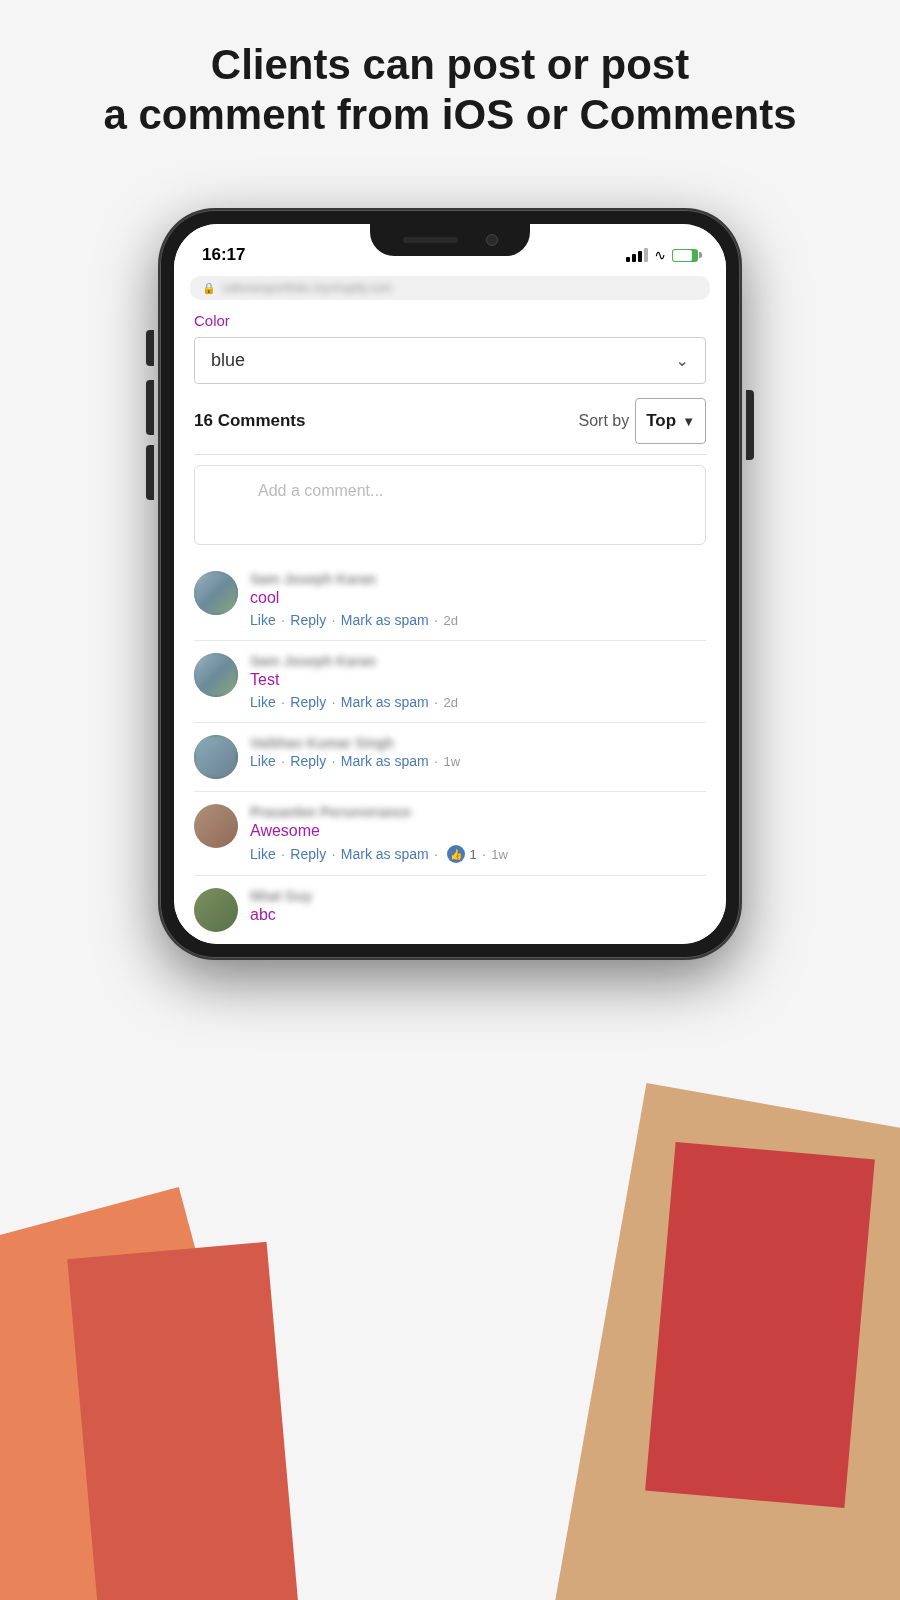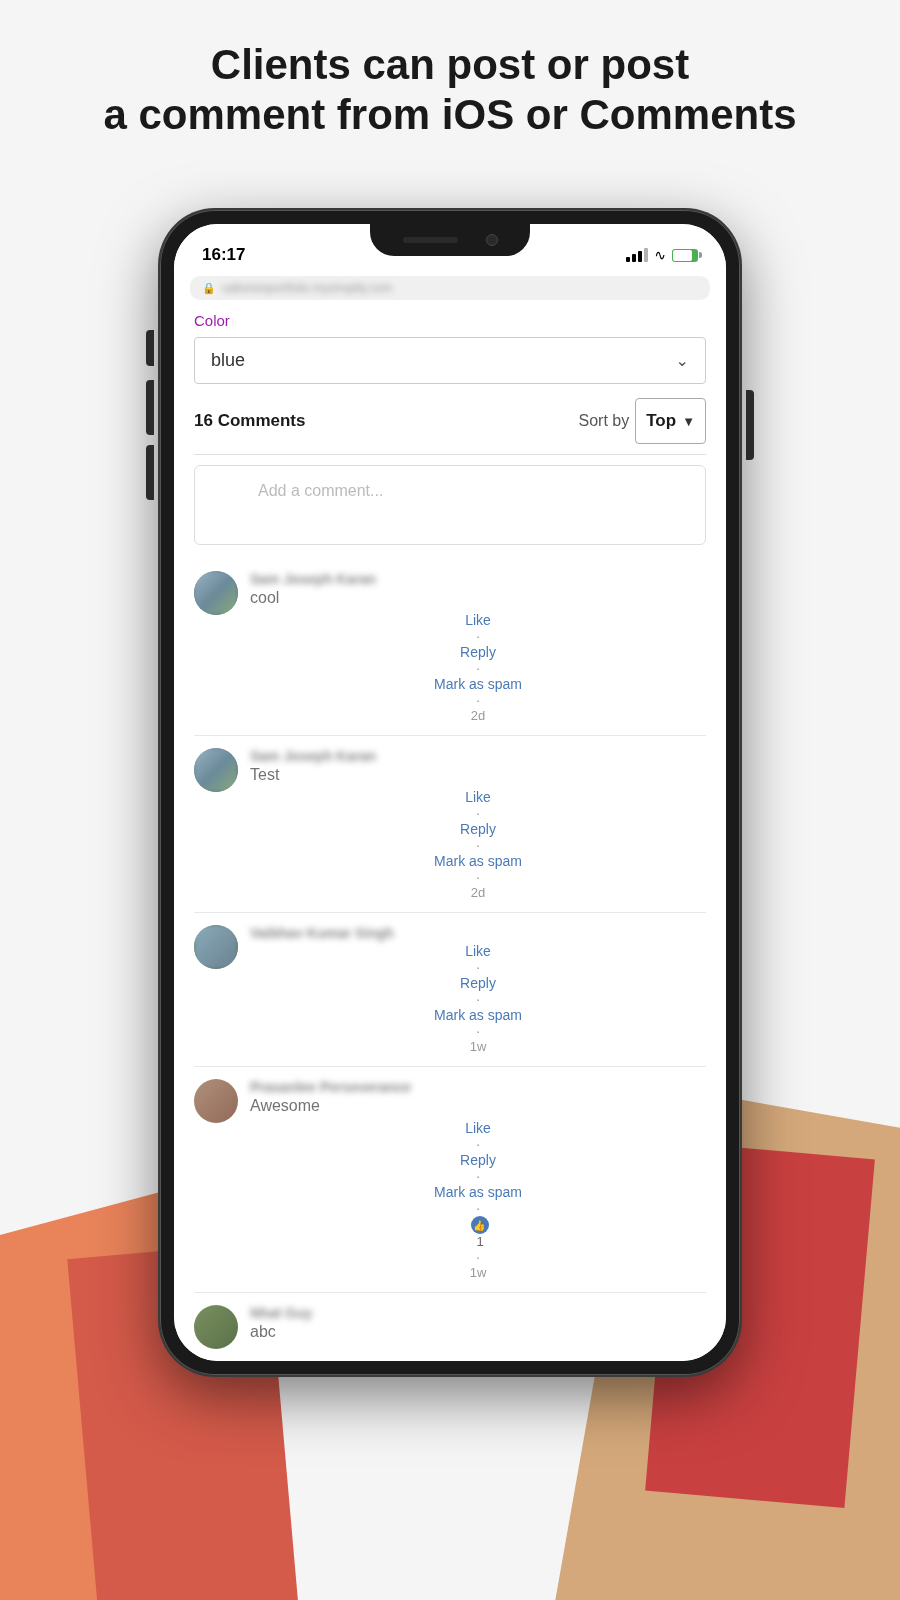--- a/index.html
+++ b/index.html
@@ -378,29 +378,28 @@
     }
     .comment-author {
       font-size: 14px;
       font-weight: 600;
       color: #888;
       filter: blur(3px);
       margin-bottom: 2px;
     }
     .comment-text {
       font-size: 16px;
-      color: #737373;
+      color: #a21caf;
       margin-bottom: 5px;
     }
     .comment-actions {
       display: flex;
       align-items: center;
       gap: 0;
       font-size: 14px;
-      flex-direction: column;
     }
     .comment-action-link {
       color: #4a7ab5;
       cursor: pointer;
     }
     .comment-action-sep {
       color: #999;
       margin: 0 5px;
     }
     .comment-time {

